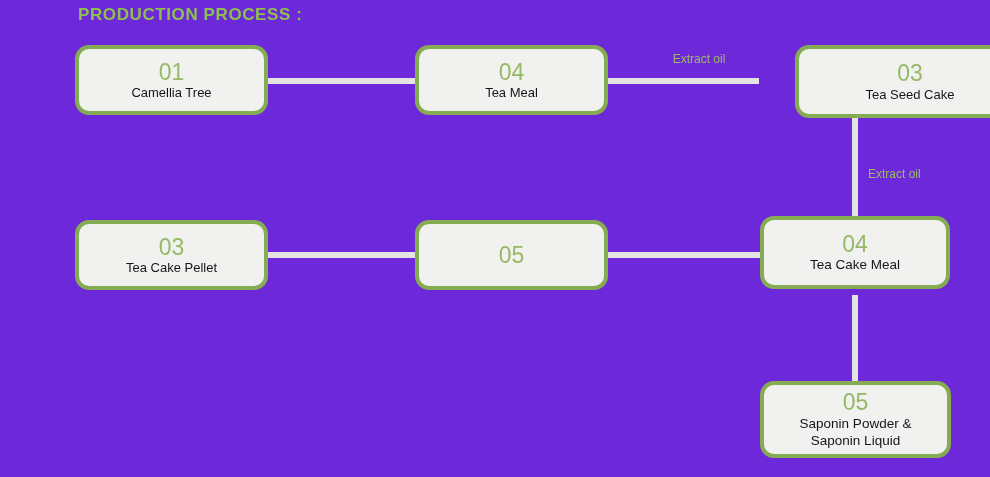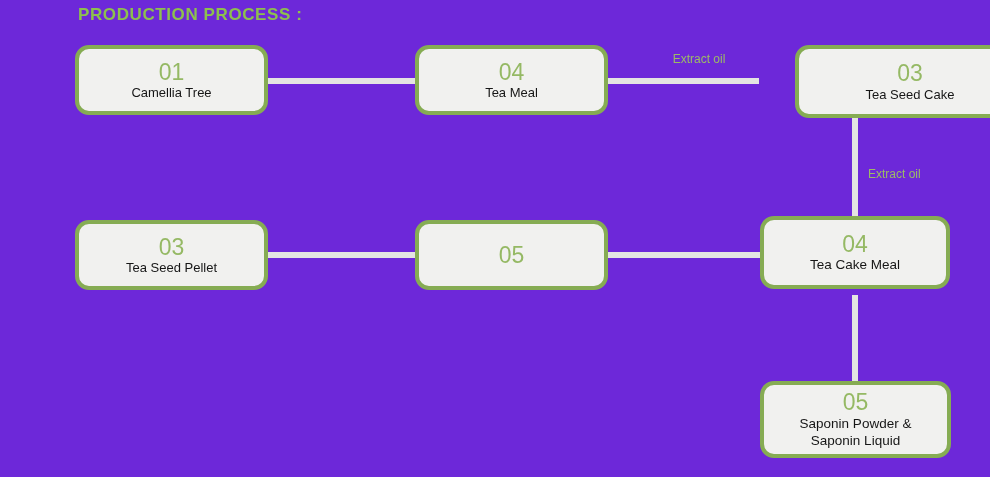--- a/index.html
+++ b/index.html
@@ -94,21 +94,21 @@
     <div class="label">Tea Meal</div>
   </div>
 
   <div class="box" style="left:795px;top:45px;width:230px;height:73px;">
     <div class="num">03</div>
     <div class="label">Tea Seed Cake</div>
   </div>
 
   <div class="box" style="left:75px;top:220px;width:193px;height:70px;">
     <div class="num">03</div>
-    <div class="label">Tea Seed Pellet</div>
+    <div class="label">Tea Cake Pellet</div>
   </div>
 
   <div class="box" style="left:415px;top:220px;width:193px;height:70px;">
     <div class="num">05</div>
   </div>
 
   <div class="box" style="left:760px;top:216px;width:190px;height:73px;">
     <div class="num">04</div>
     <div class="label sm">Tea Cake Meal</div>
   </div>

